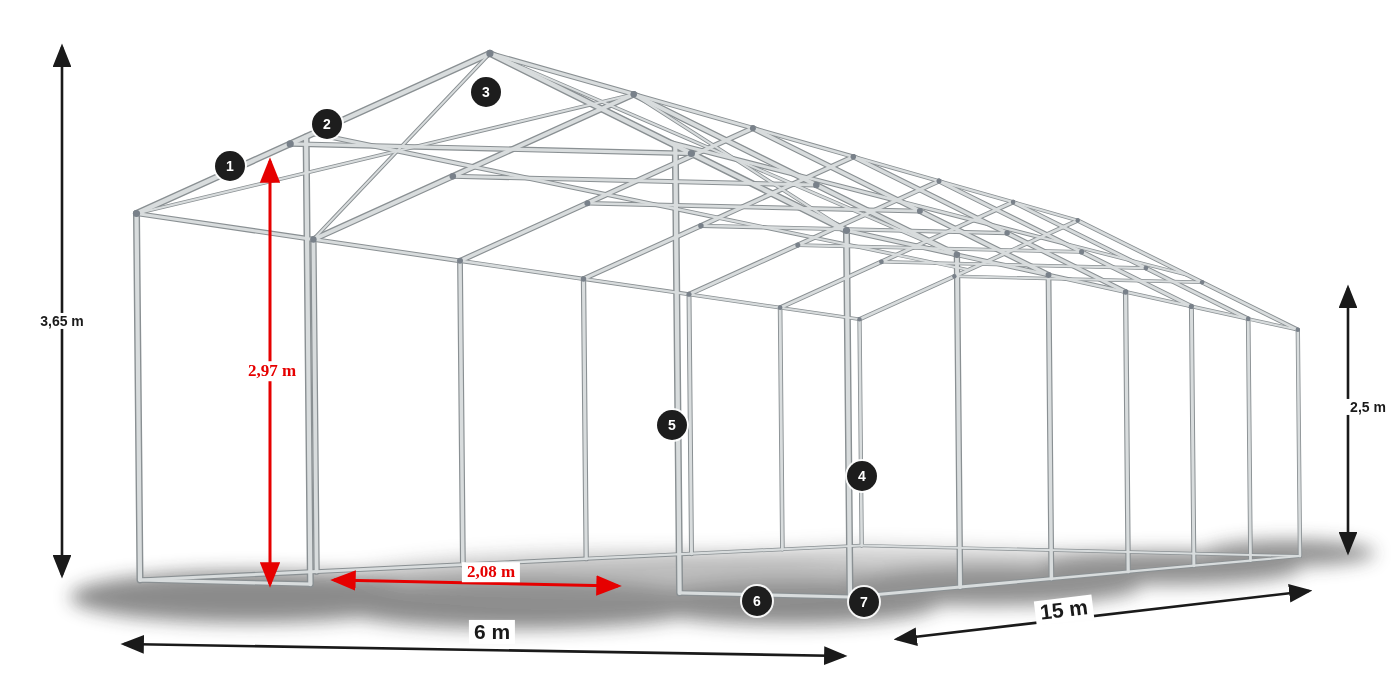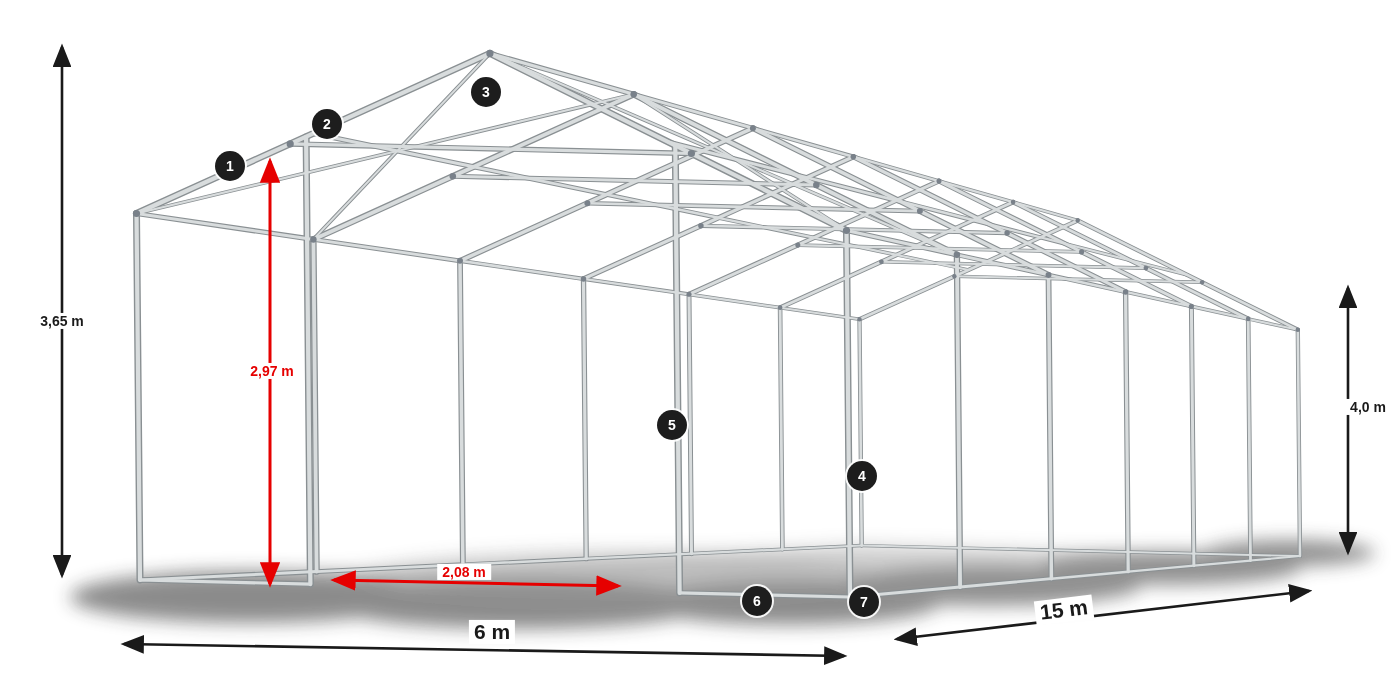--- a/index.html
+++ b/index.html
@@ -4,21 +4,21 @@
 <style>
   html,body{margin:0;padding:0;background:#ffffff;}
   body{width:1400px;height:700px;position:relative;overflow:hidden;
        font-family:"Liberation Sans",sans-serif;}
   .stage{position:absolute;inset:0;}
   svg.scene{position:absolute;left:0;top:0;}
   .dim-label{position:absolute;transform:translate(-50%,-50%);background:#ffffff;
              padding:0 5px;font-weight:bold;color:#1a1a1a;white-space:nowrap;line-height:1.15;}
   .dim-label.mid{font-size:14px;}
   .dim-label.big{font-size:21px;}
-  .dim-label.red{color:#e60000;font-size:14px;}
+  .dim-label.red{color:#e60000;font-size:17px;font-family:Liberation Serif, serif;}
   .dim-label.rot{transform:translate(-50%,-50%) rotate(-7deg);}
   .callout{position:absolute;width:30px;height:30px;border-radius:50%;background:#1d1d1d;
            color:#fff;display:flex;align-items:center;justify-content:center;
            font-size:14px;font-weight:bold;transform:translate(-50%,-50%);
            box-shadow:0 0 0 2px rgba(255,255,255,.9);cursor:pointer;}
 </style>
 </head>
 <body>
 
 <div class="stage">
@@ -264,25 +264,25 @@
       <line x1="897" y1="639" x2="1309" y2="591" marker-start="url(#ab)" marker-end="url(#ab)"></line>
     </g>
 
     <g fill="none" stroke-width="3" stroke="#e60000">
       <line x1="270" y1="161" x2="270" y2="584" marker-start="url(#ar)" marker-end="url(#ar)"></line>
       <line x1="334" y1="580" x2="618" y2="586" marker-start="url(#ar)" marker-end="url(#ar)"></line>
     </g>
   </svg>
 
   <div class="dim-label mid" style="left:62px;top:321px">3,65 m</div>
-  <div class="dim-label mid" style="left:1368px;top:407px">4,0 m</div>
+  <div class="dim-label mid" style="left:1368px;top:407px">2,5 m</div>
   <div class="dim-label big" style="left:492px;top:632px">6 m</div>
   <div class="dim-label big rot" style="left:1064px;top:610px">15 m</div>
   <div class="dim-label red" style="left:272px;top:371px">2,97 m</div>
-  <div class="dim-label red" style="left:464px;top:572px">2,08 m</div>
+  <div class="dim-label red" style="left:491px;top:572px">2,08 m</div>
 
   <div class="callout" style="left:230px;top:166px">1</div>
   <div class="callout" style="left:327px;top:124px">2</div>
   <div class="callout" style="left:486px;top:92px">3</div>
   <div class="callout" style="left:862px;top:476px">4</div>
   <div class="callout" style="left:672px;top:425px">5</div>
   <div class="callout" style="left:757px;top:601px">6</div>
   <div class="callout" style="left:864px;top:602px">7</div>
 </div>
 

